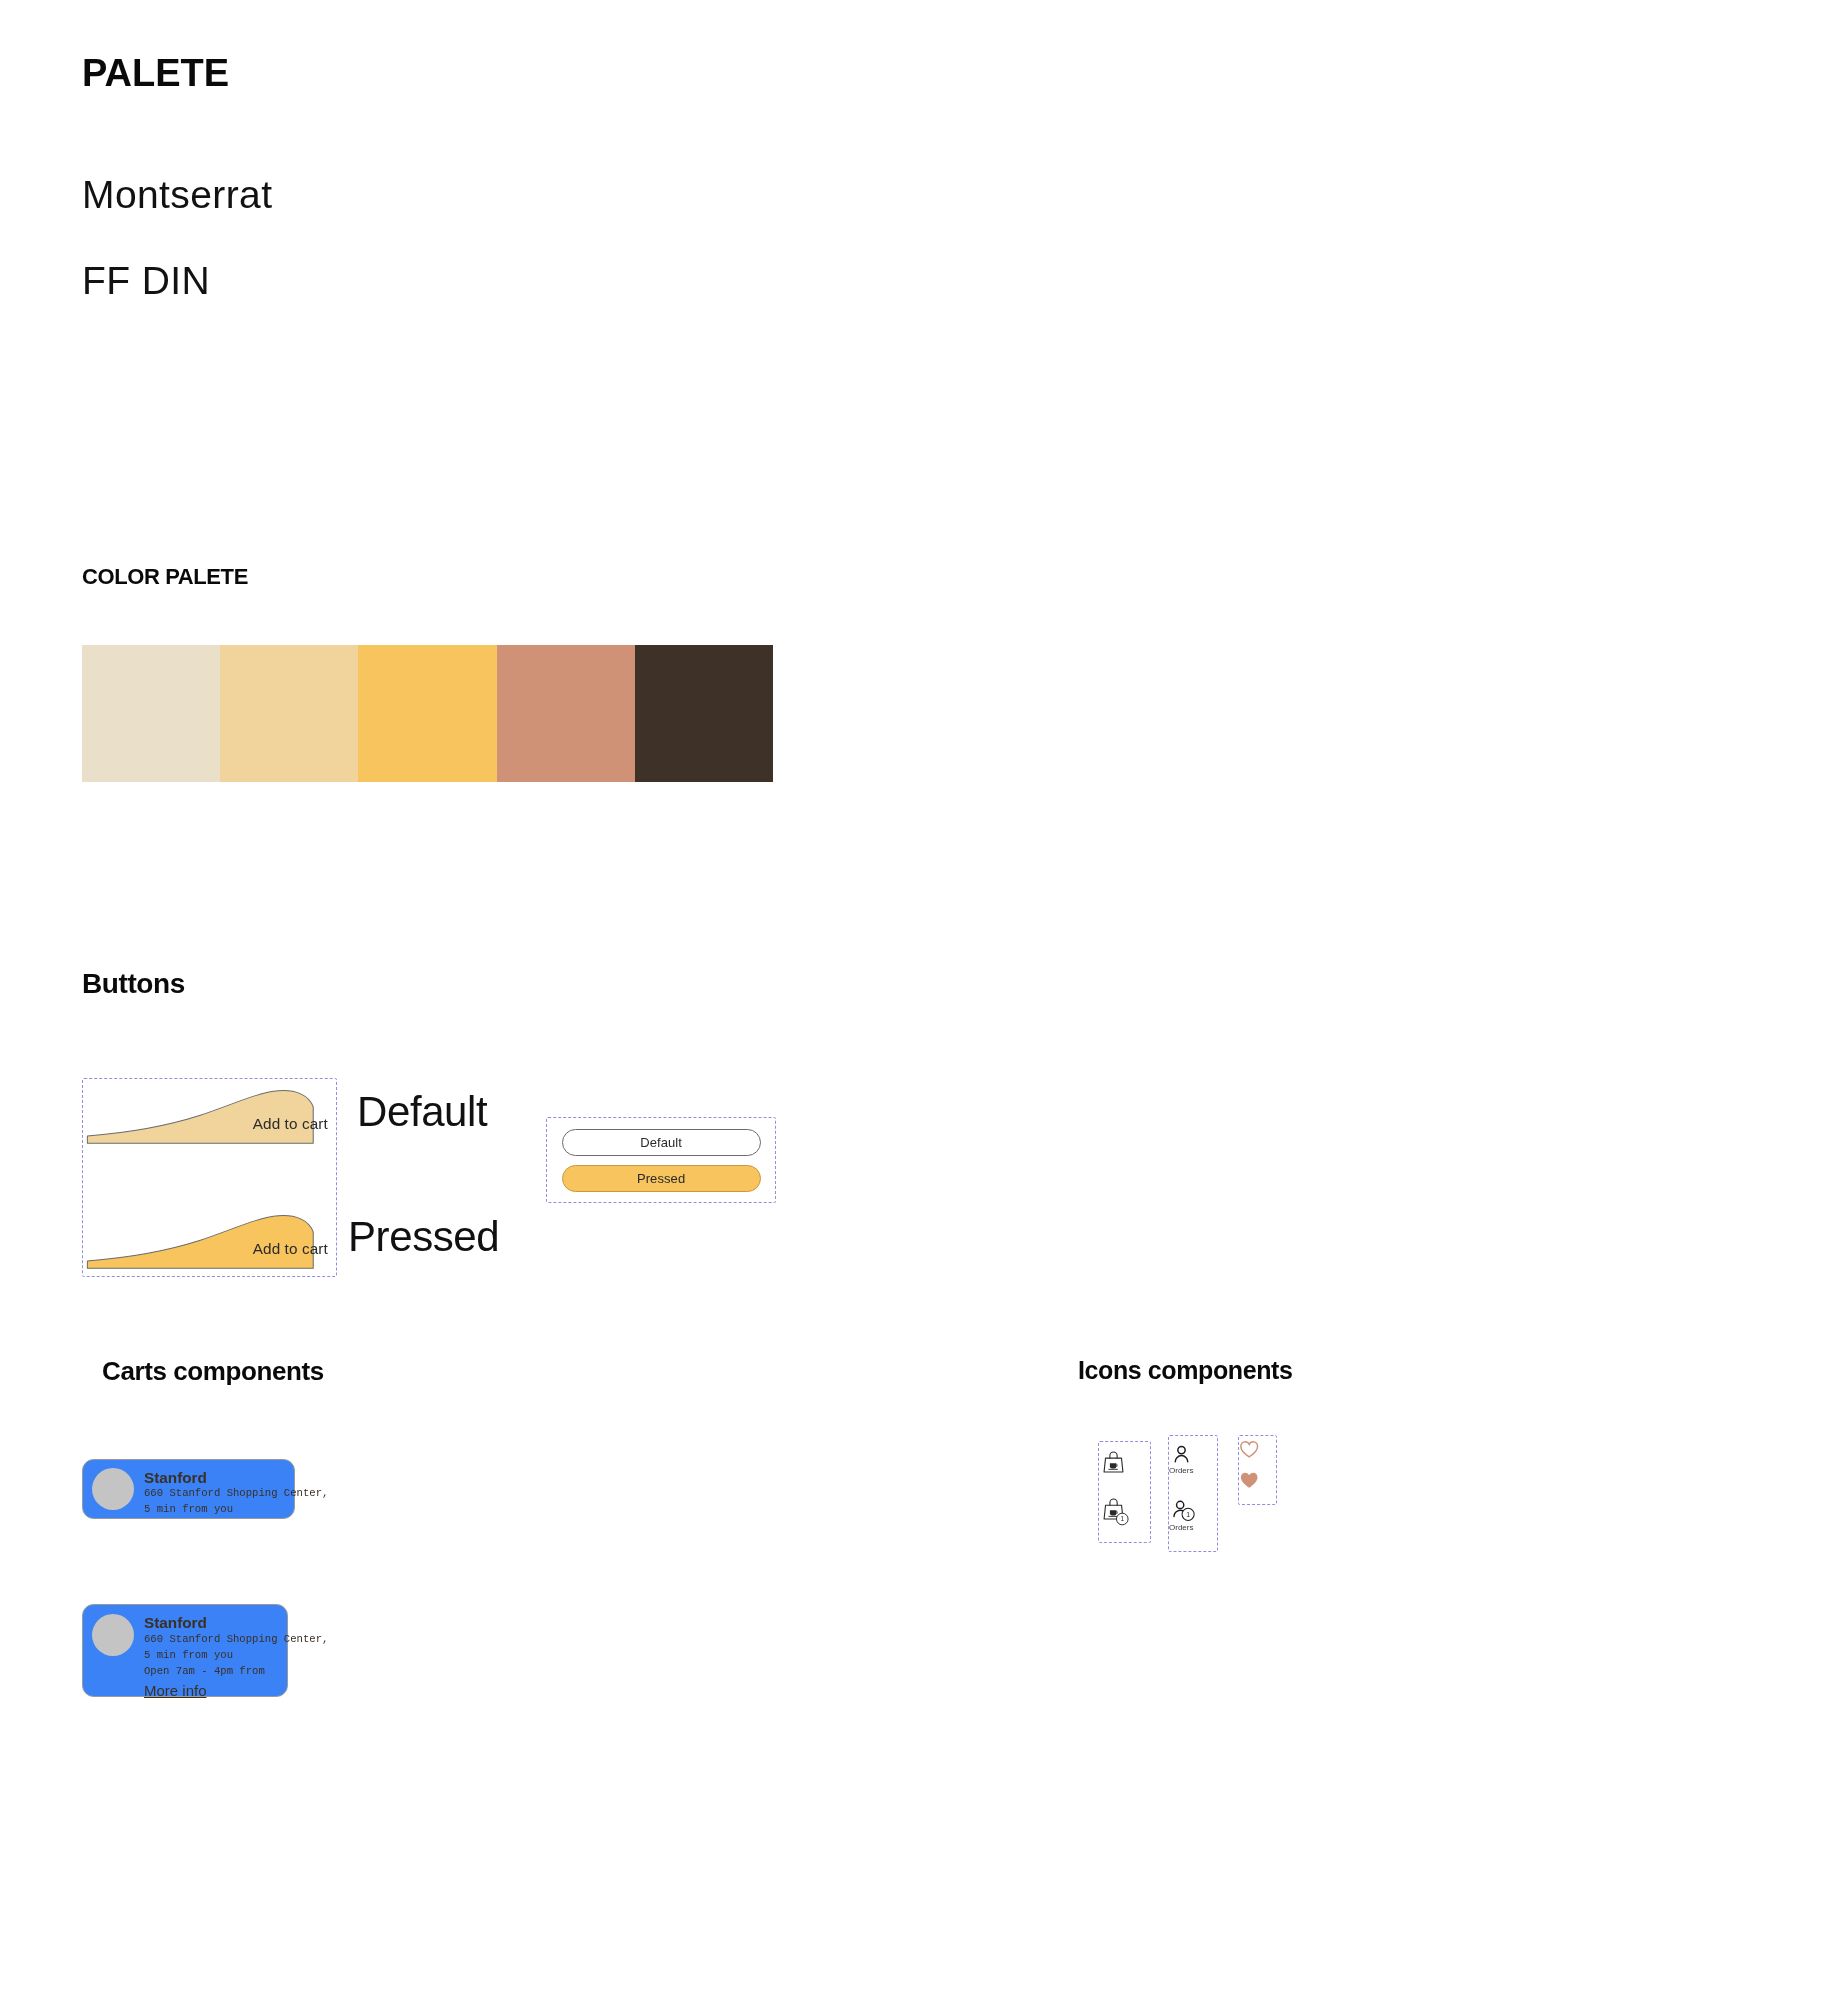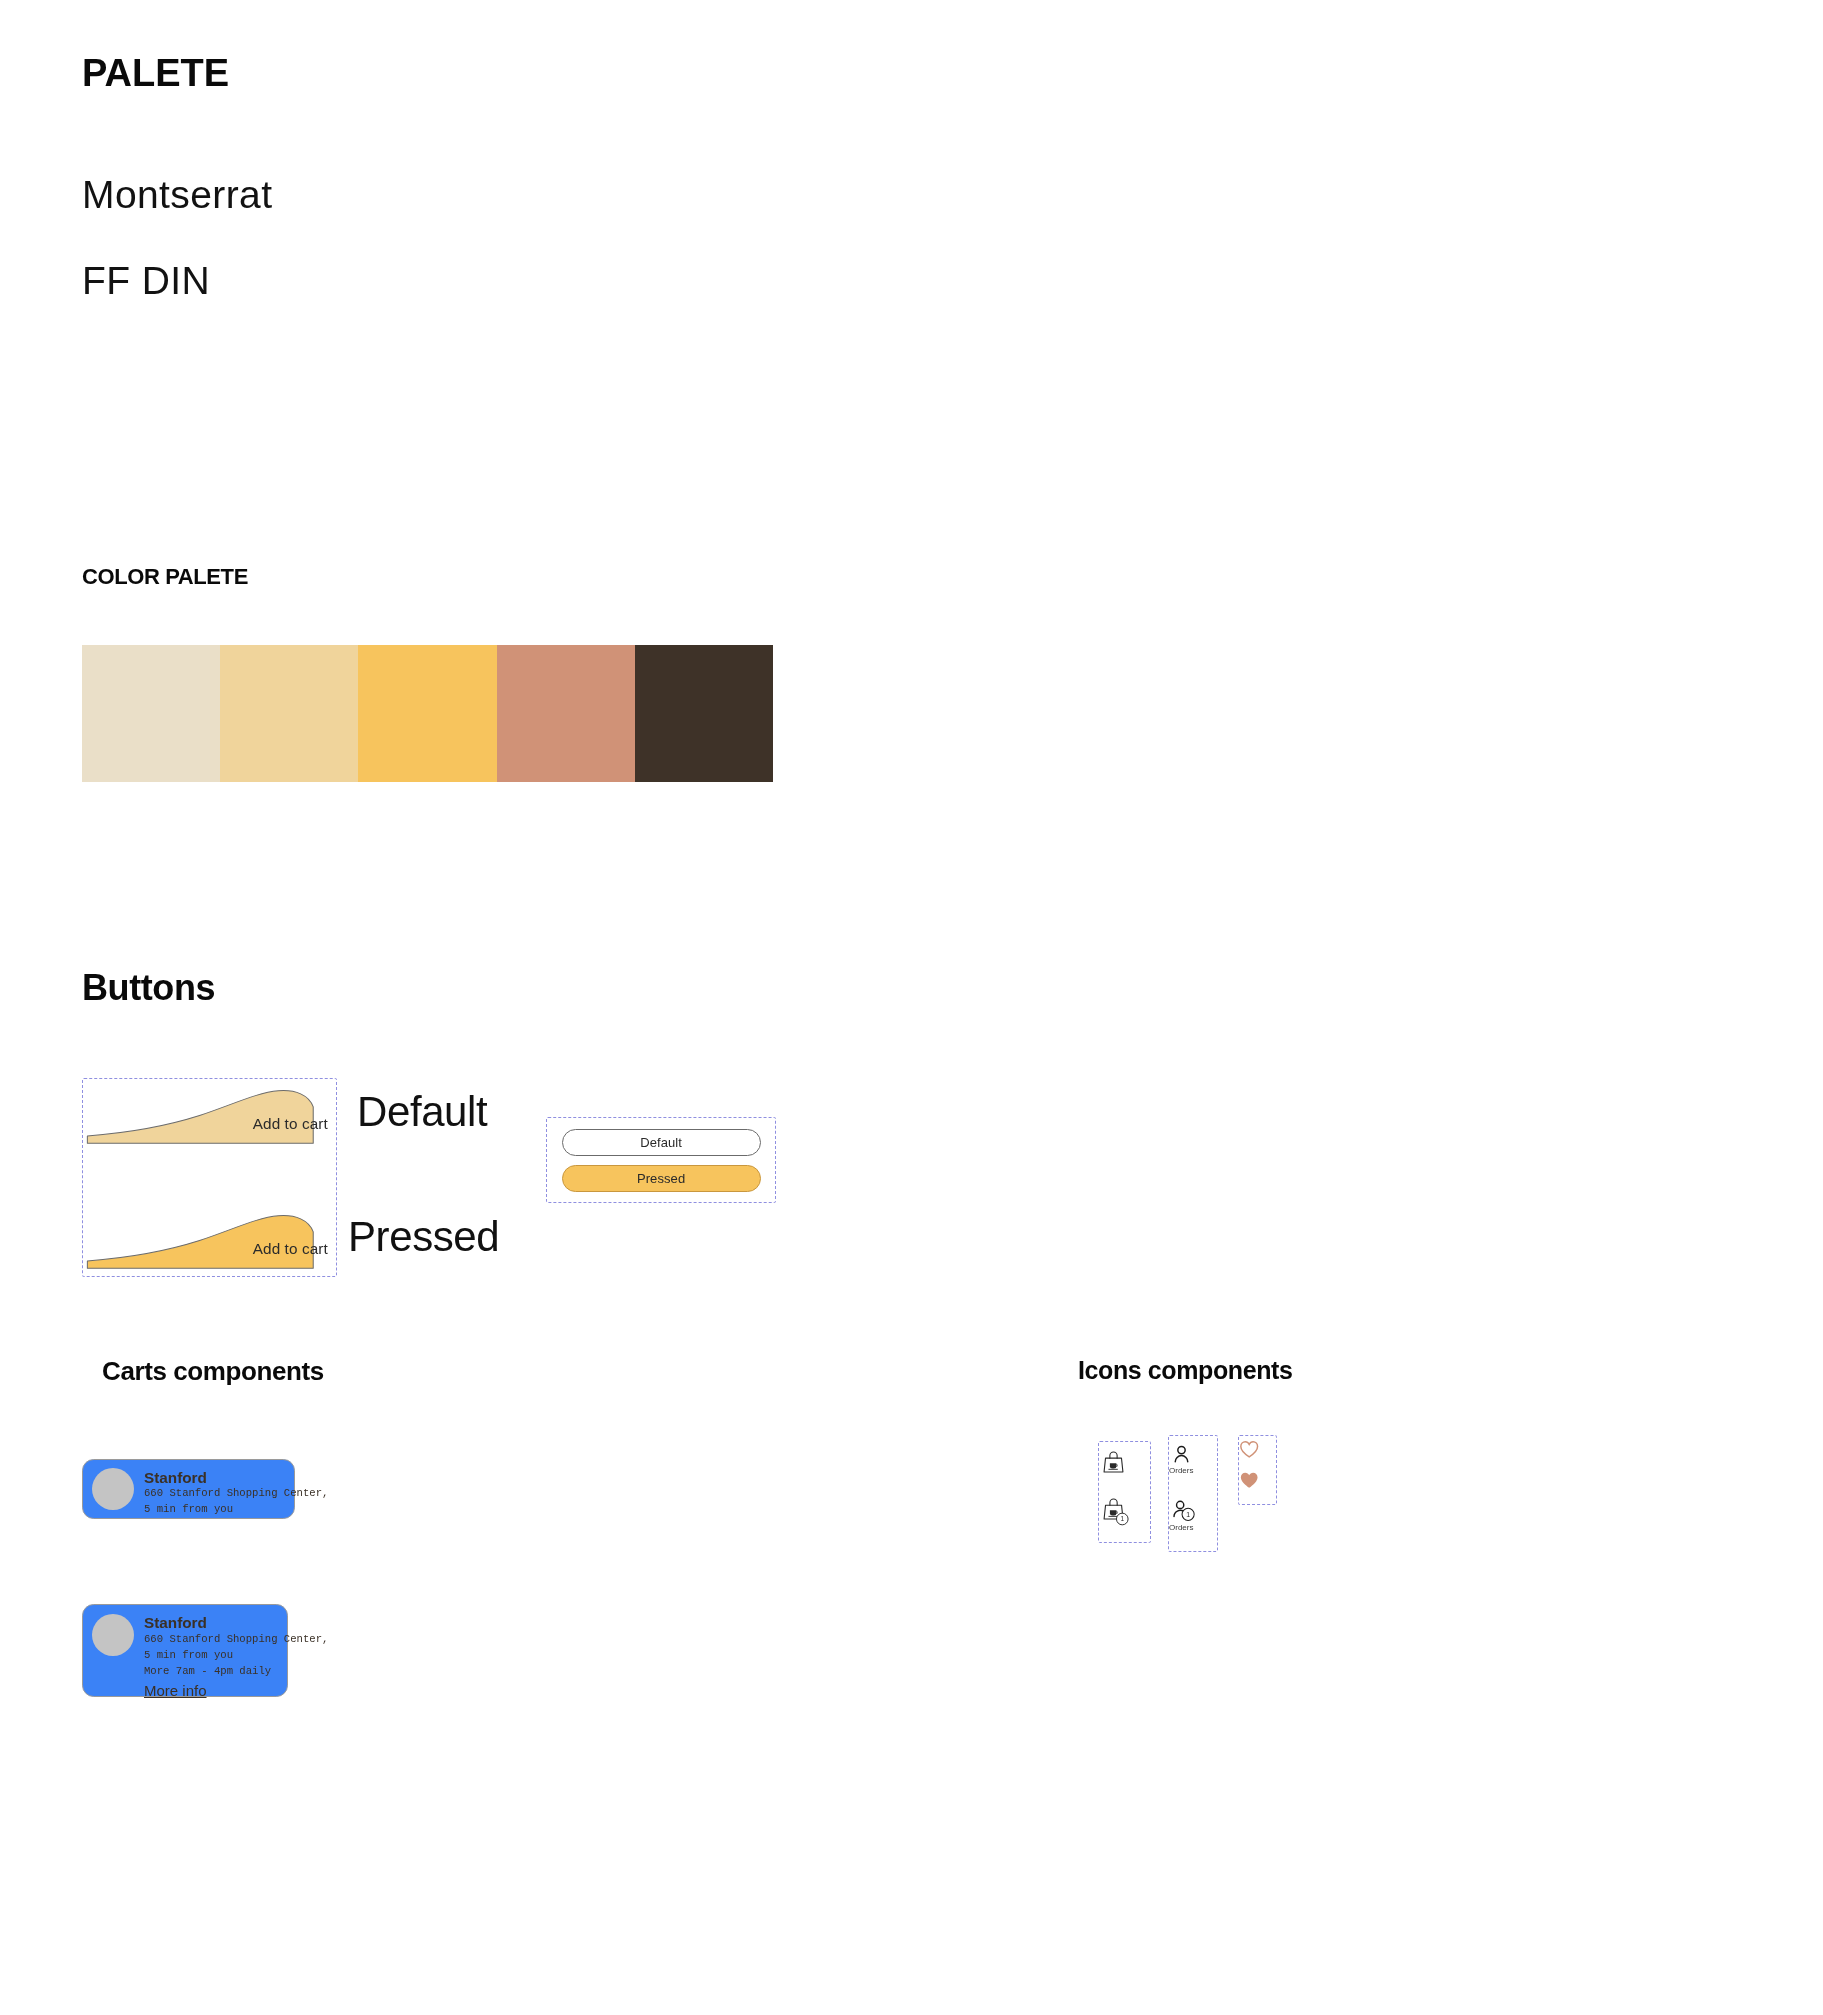--- a/index.html
+++ b/index.html
@@ -51,21 +51,21 @@
     position: absolute;
     left: 82px;
     top: 645px;
     width: 691px;
     height: 137px;
     display: flex;
   }
   .swatch { flex: 1 1 0; height: 100%; }
 
   
-  #buttons-title { left: 82px; top: 970px; font-size: 36px; }
+  #buttons-title { left: 82px; top: 970px; font-size: 28px; }
 
   .spec-frame {
     position: absolute;
     border: 1.5px dashed #8f8fe0;
     border-radius: 2.2px;
     background: transparent;
   }
 
   
   #swoosh-frame {
@@ -279,21 +279,21 @@
     <div class="cart-line">5 min from you</div>
   </div>
 </div>
 
 <div class="cart-card" id="cart-card-1">
   <div class="cart-avatar"></div>
   <div class="cart-body">
     <div class="cart-name">Stanford</div>
     <div class="cart-line">660 Stanford Shopping Center,</div>
     <div class="cart-line">5 min from you</div>
-    <div class="cart-line">More 7am - 4pm daily</div>
+    <div class="cart-line">Open 7am - 4pm from</div>
     <span class="cart-link">More info</span>
   </div>
 </div>
 
 <div class="heading-xl" id="icons-title">Icons components</div>
 
 <div class="spec-frame" id="icon-frame-bag">
 
   <div class="icon-cell" id="icon-bag-0">
     <svg class="icon-glyph" width="29" height="29" viewBox="0 0 40 40">

